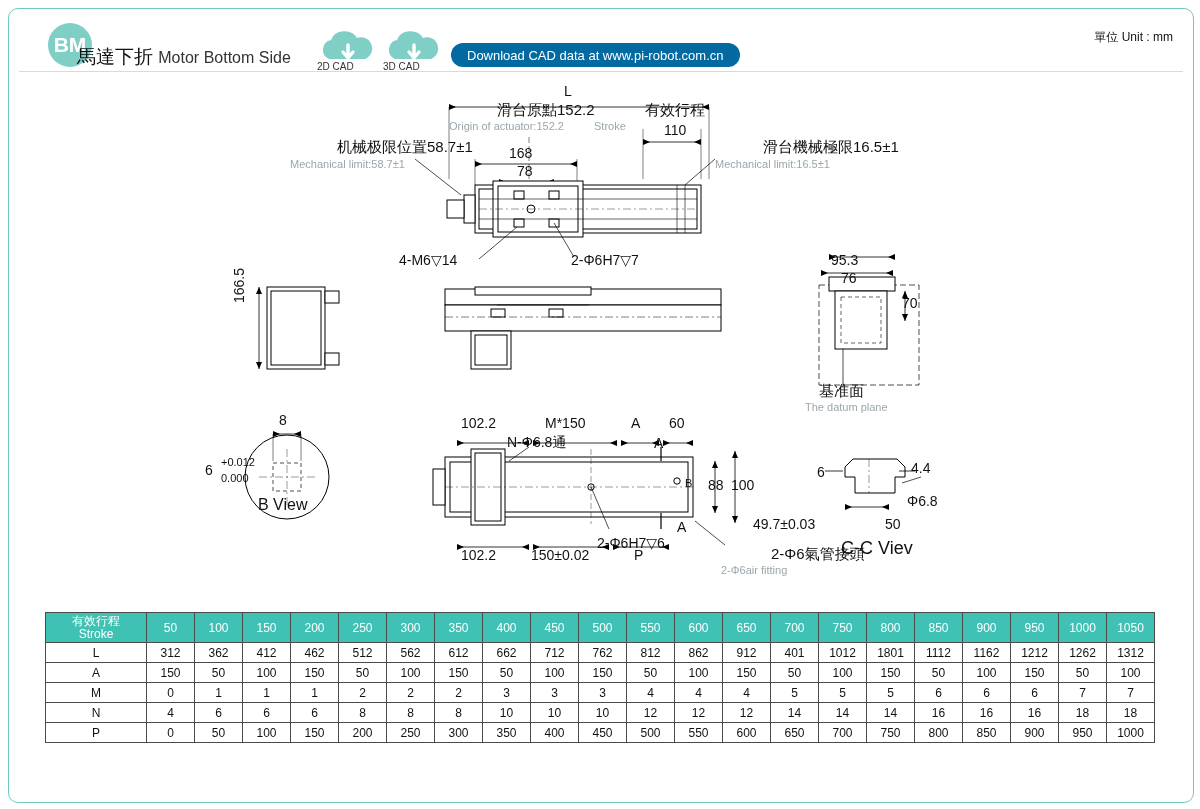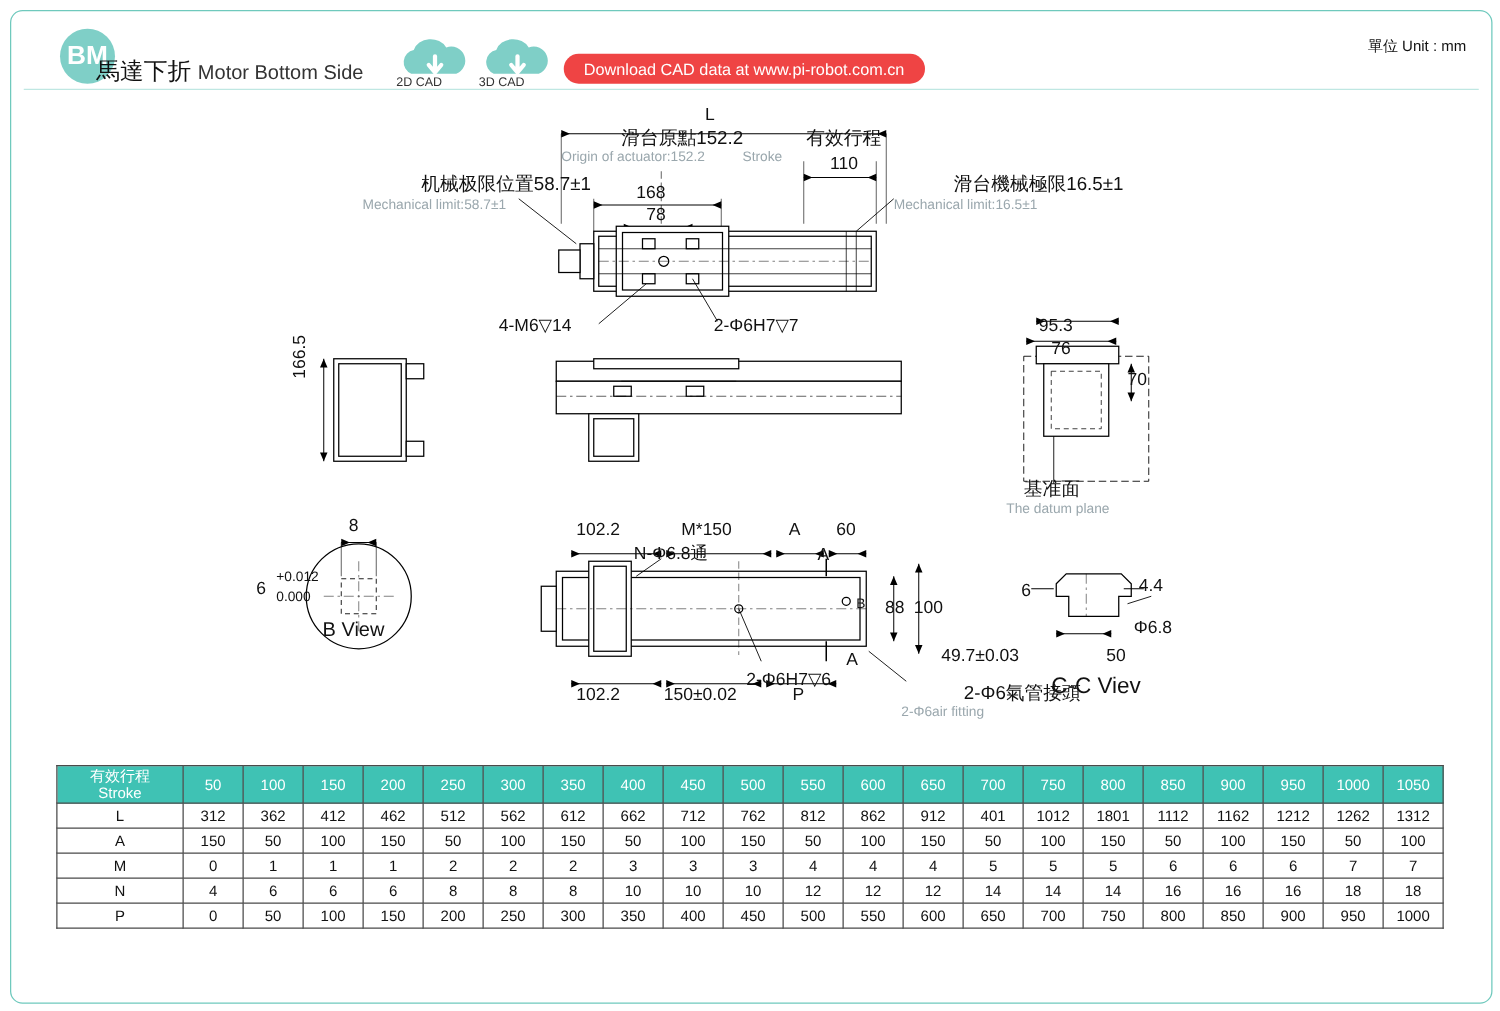--- a/index.html
+++ b/index.html
@@ -23,21 +23,21 @@
     display:flex;align-items:center;justify-content:center;letter-spacing:0px;margin-left:25px;
   }
   .hdr-title{position:absolute;left:58px;top:27px;font-size:19px;color:#111;white-space:nowrap;}
   .hdr-title .en{font-size:16px;color:#333;}
   .cad{position:absolute;top:12px;width:62px;height:44px;}
   .cad1{left:298px;}
   .cad2{left:364px;}
   .cad-label{position:absolute;top:44px;width:62px;text-align:left;font-size:10px;color:#333;}
   .cadbtn{
     position:absolute;left:432px;top:26px;height:24px;padding:0 16px;
-    background:#ef4444;color:#fff;border-radius:12px;font-size:13px;
+    background:#0369a1;color:#fff;border-radius:12px;font-size:13px;
     display:flex;align-items:center;white-space:nowrap;
   }
   .unit{position:absolute;right:6px;top:12px;font-size:12px;color:#111;}
   .hdr-rule{position:absolute;left:10px;top:62px;width:1164px;height:1px;background:#bfe7e2;}
 
   
   .lbl{position:absolute;font-size:14px;color:#111;white-space:nowrap;}
   .lbl.sm{font-size:11px;}
   .lbl.gray{color:#9aa7ad;}
   .lbl.cn{font-size:15px;margin-left:48px;}

